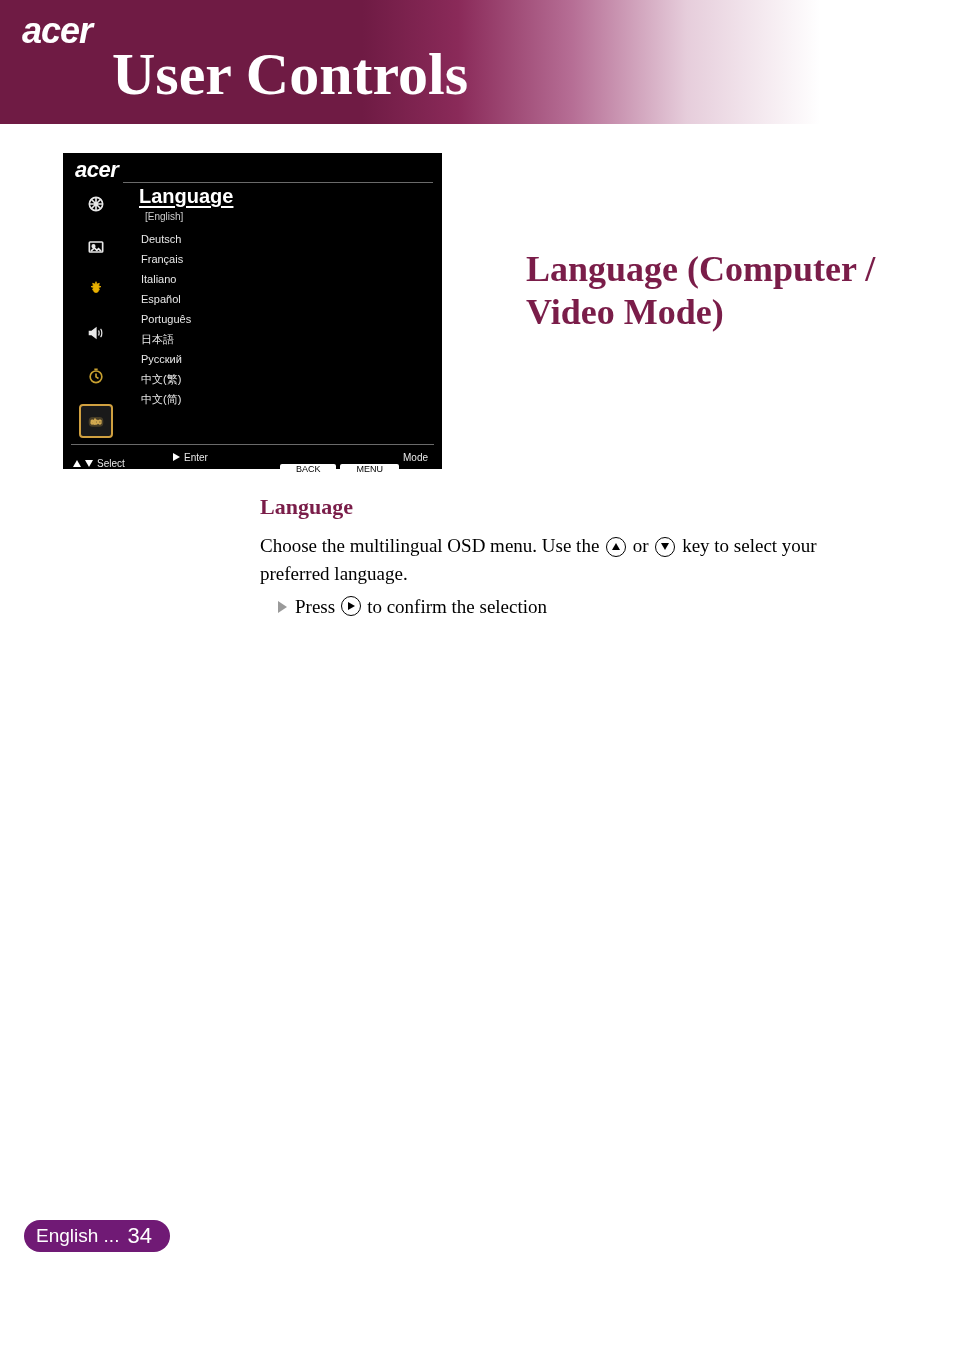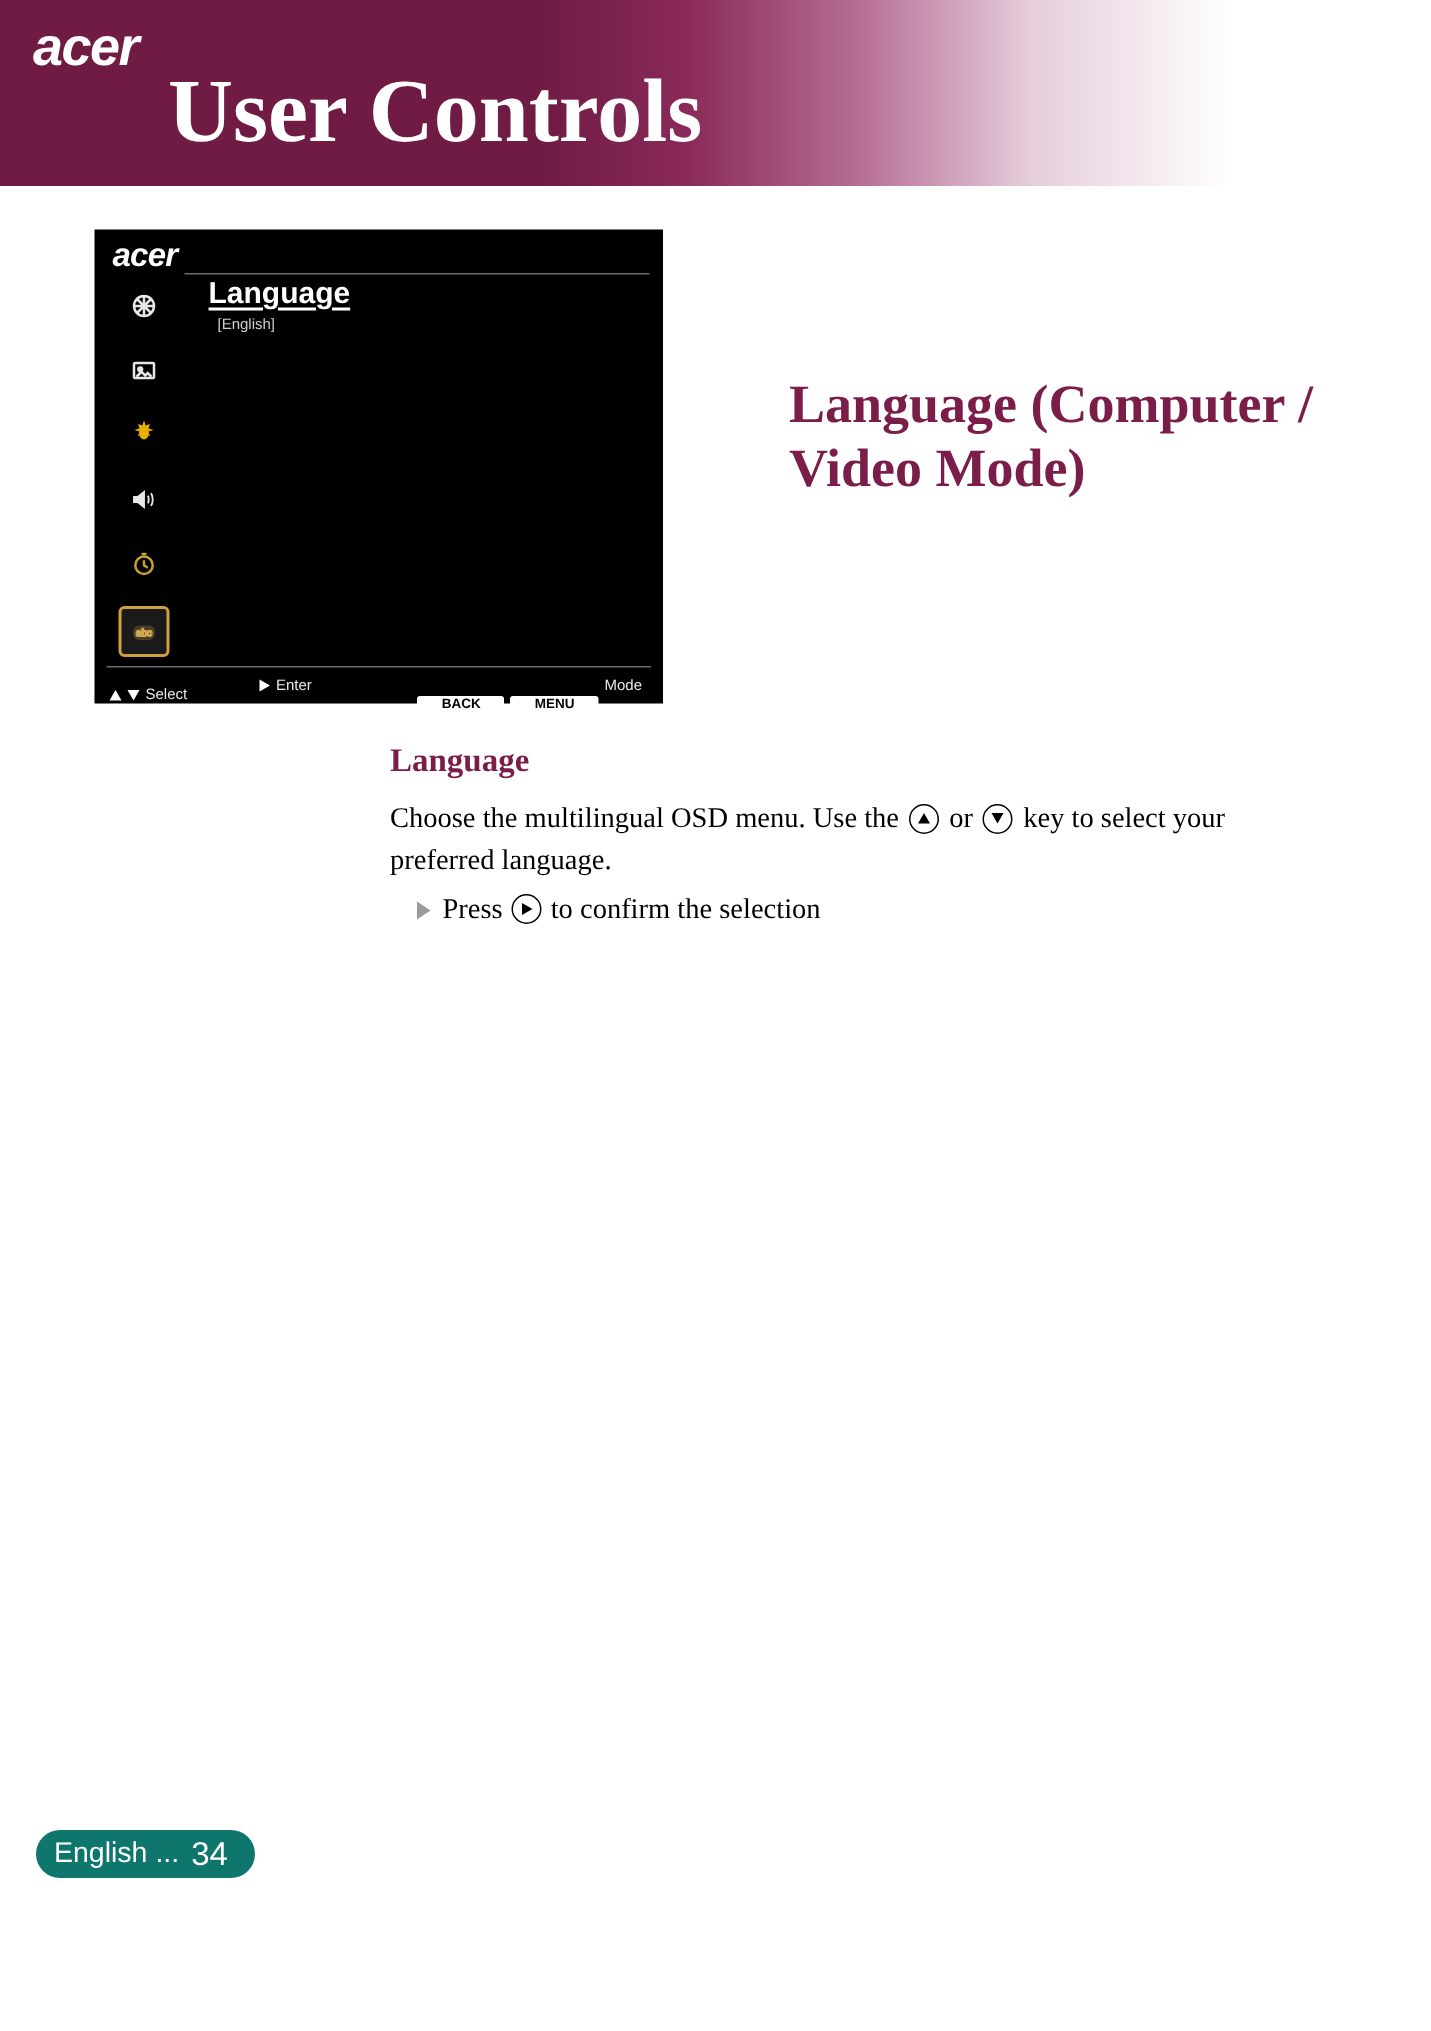--- a/index.html
+++ b/index.html
@@ -139,21 +139,21 @@
     display: flex;
     align-items: center;
   }
   .footer-left { display: flex; align-items: center; gap: 4px; margin-top: 12px; }
   .footer-center { position: absolute; left: 100px; display: flex; align-items: center; gap: 4px; }
   .footer-right { position: absolute; right: 4px; display: flex; align-items: center; gap: 4px; }
   .pill {
     display: inline-block;
     background: #ffffff;
     color: #000000;
-    font-weight: 700;
+    font-weight: 400;
     font-size: 9px;
     padding: 1px 16px;
     border-radius: 2px;
     line-height: 1;
     margin-top: 24px;
   }
   .tri-up, .tri-down, .tri-right-small {
     display: inline-block;
     width: 0; height: 0;
   }
@@ -233,21 +233,21 @@
   .kc-right { border-top: 4px solid transparent; border-bottom: 4px solid transparent; border-left: 7px solid #000; }
 
   
   .page-footer {
     position: absolute;
     left: 24px;
     bottom: 102px;
     height: 32px;
     display: flex;
     align-items: center;
-    background: #0f766e;
+    background: #701a75;
     border-radius: 16px;
     padding: 0 18px 0 12px;
   }
   .page-footer .lang {
     font-family: Arial, Helvetica, sans-serif;
     color: #ffffff;
     font-size: 19px;
     margin-right: 8px;
   }
   .page-footer .num {
@@ -303,20 +303,31 @@
     <div class="osd-icon selected">
       <svg viewBox="0 0 24 24" fill="none" stroke="#d0a850" stroke-width="1.5">
           <rect x="4" y="8" width="16" height="10" rx="4" fill="#d0a850" opacity="0.25"></rect>
           <text x="12" y="16" text-anchor="middle" font-size="8" fill="#d0a850" font-family="Arial">abc</text>
         </svg>
     </div>
   </div>
 
   <div class="osd-heading">Language</div>
   <div class="osd-current">[English]</div>
+  <div class="osd-list">
+    <div>Deutsch</div>
+    <div>Français</div>
+    <div>Italiano</div>
+    <div>Español</div>
+    <div>Português</div>
+    <div>日本語</div>
+    <div>Русский</div>
+    <div>中文(繁)</div>
+    <div>中文(简)</div>
+  </div>
 
   <div class="osd-footer-line"></div>
   <div class="osd-footer">
     <span class="footer-left">
       <span class="tri-up"></span>
       <span class="tri-down"></span>
       <span>Select</span>
     </span>
     <span class="footer-center">
       <span class="tri-right-small"></span>

